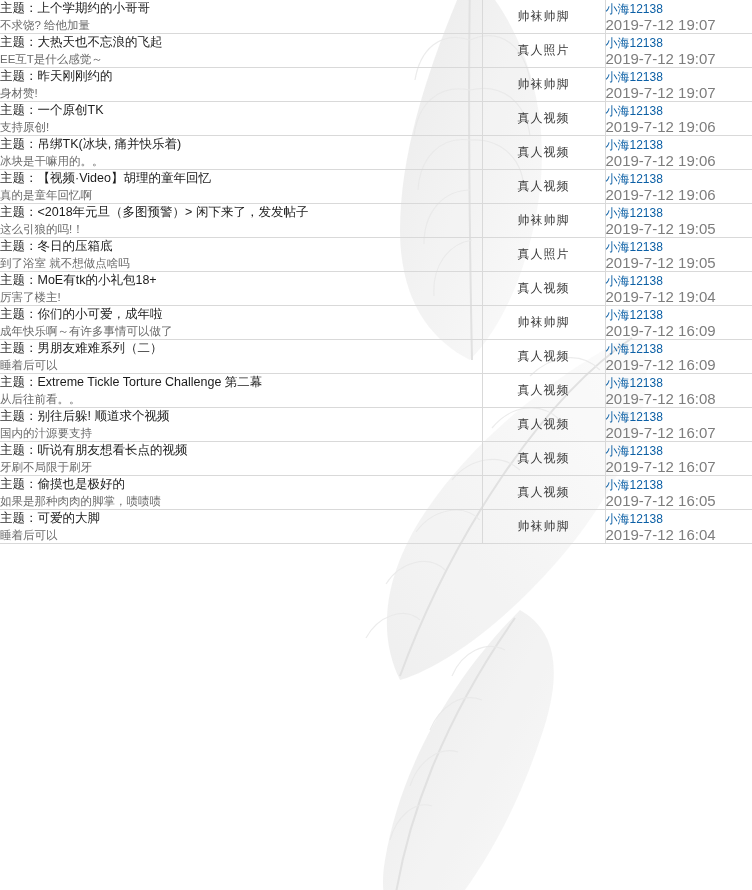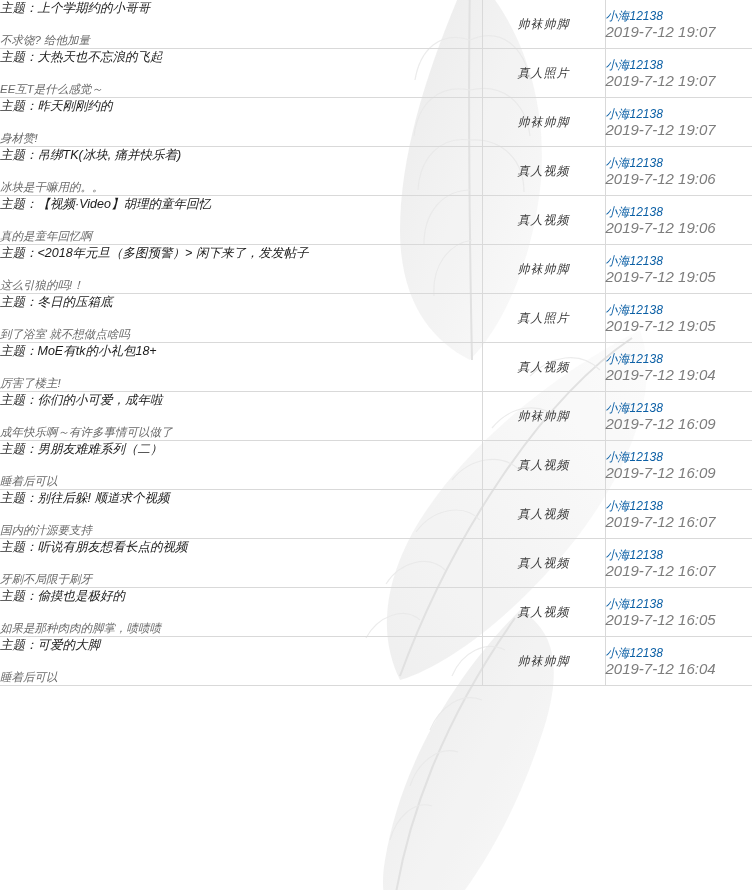--- a/index.html
+++ b/index.html
@@ -28,21 +28,20 @@
 
   #post-table {
     position: relative;
     z-index: 1;
     width: 752px;
     border-collapse: collapse;
     table-layout: fixed;
   }
   #post-table tr {
     border-bottom: 1px solid #d9d9d9;
-    font-style: italic;
   }
   #post-table td {
     padding: 0;
     vertical-align: middle;
     background: transparent;
   }
   .col-subject { width: 482px; }
   .col-type    { width: 122px; }
   .col-author  { width: 148px; }
 
@@ -62,21 +61,21 @@
   .subject-prefix {
     color: #2b2b2b;
   }
   .subject-title {
     color: #1b1b1b;
   }
   .subject-sub {
     font-size: 11.5px;
     color: #6a6a6a;
     line-height: 16px;
-    margin-top: 15px;
+    margin-top: 0;
     white-space: nowrap;
     overflow: hidden;
     text-overflow: ellipsis;
   }
 
   .type-cell {
     text-align: center;
     font-size: 12px;
     color: #3a3a3a;
     border-left: 1px solid #d9d9d9;
@@ -178,20 +177,31 @@
         <div class="subject-sub">身材赞!</div>
       </td>
       <td class="type-cell col-type">帅袜帅脚</td>
       <td class="author-cell col-author">
         <span class="author-name">小海12138</span>
         <span class="author-date">2019-7-12 19:07</span>
       </td>
     </tr>
     <tr>
       <td class="subject-cell col-subject">
+        <div class="subject-line"><span class="subject-prefix">主题：</span><span class="subject-title">一个原创TK</span></div>
+        <div class="subject-sub">支持原创!</div>
+      </td>
+      <td class="type-cell col-type">真人视频</td>
+      <td class="author-cell col-author">
+        <span class="author-name">小海12138</span>
+        <span class="author-date">2019-7-12 19:06</span>
+      </td>
+    </tr>
+    <tr>
+      <td class="subject-cell col-subject">
         <div class="subject-line"><span class="subject-prefix">主题：</span><span class="subject-title">吊绑TK(冰块, 痛并快乐着)</span></div>
         <div class="subject-sub">冰块是干嘛用的。。</div>
       </td>
       <td class="type-cell col-type">真人视频</td>
       <td class="author-cell col-author">
         <span class="author-name">小海12138</span>
         <span class="author-date">2019-7-12 19:06</span>
       </td>
     </tr>
     <tr>
@@ -255,20 +265,31 @@
         <div class="subject-sub">睡着后可以</div>
       </td>
       <td class="type-cell col-type">真人视频</td>
       <td class="author-cell col-author">
         <span class="author-name">小海12138</span>
         <span class="author-date">2019-7-12 16:09</span>
       </td>
     </tr>
     <tr>
       <td class="subject-cell col-subject">
+        <div class="subject-line"><span class="subject-prefix">主题：</span><span class="subject-title">Extreme Tickle Torture Challenge 第二幕</span></div>
+        <div class="subject-sub">从后往前看。。</div>
+      </td>
+      <td class="type-cell col-type">真人视频</td>
+      <td class="author-cell col-author">
+        <span class="author-name">小海12138</span>
+        <span class="author-date">2019-7-12 16:08</span>
+      </td>
+    </tr>
+    <tr>
+      <td class="subject-cell col-subject">
         <div class="subject-line"><span class="subject-prefix">主题：</span><span class="subject-title">别往后躲!  顺道求个视频</span></div>
         <div class="subject-sub">国内的汁源要支持</div>
       </td>
       <td class="type-cell col-type">真人视频</td>
       <td class="author-cell col-author">
         <span class="author-name">小海12138</span>
         <span class="author-date">2019-7-12 16:07</span>
       </td>
     </tr>
     <tr>

